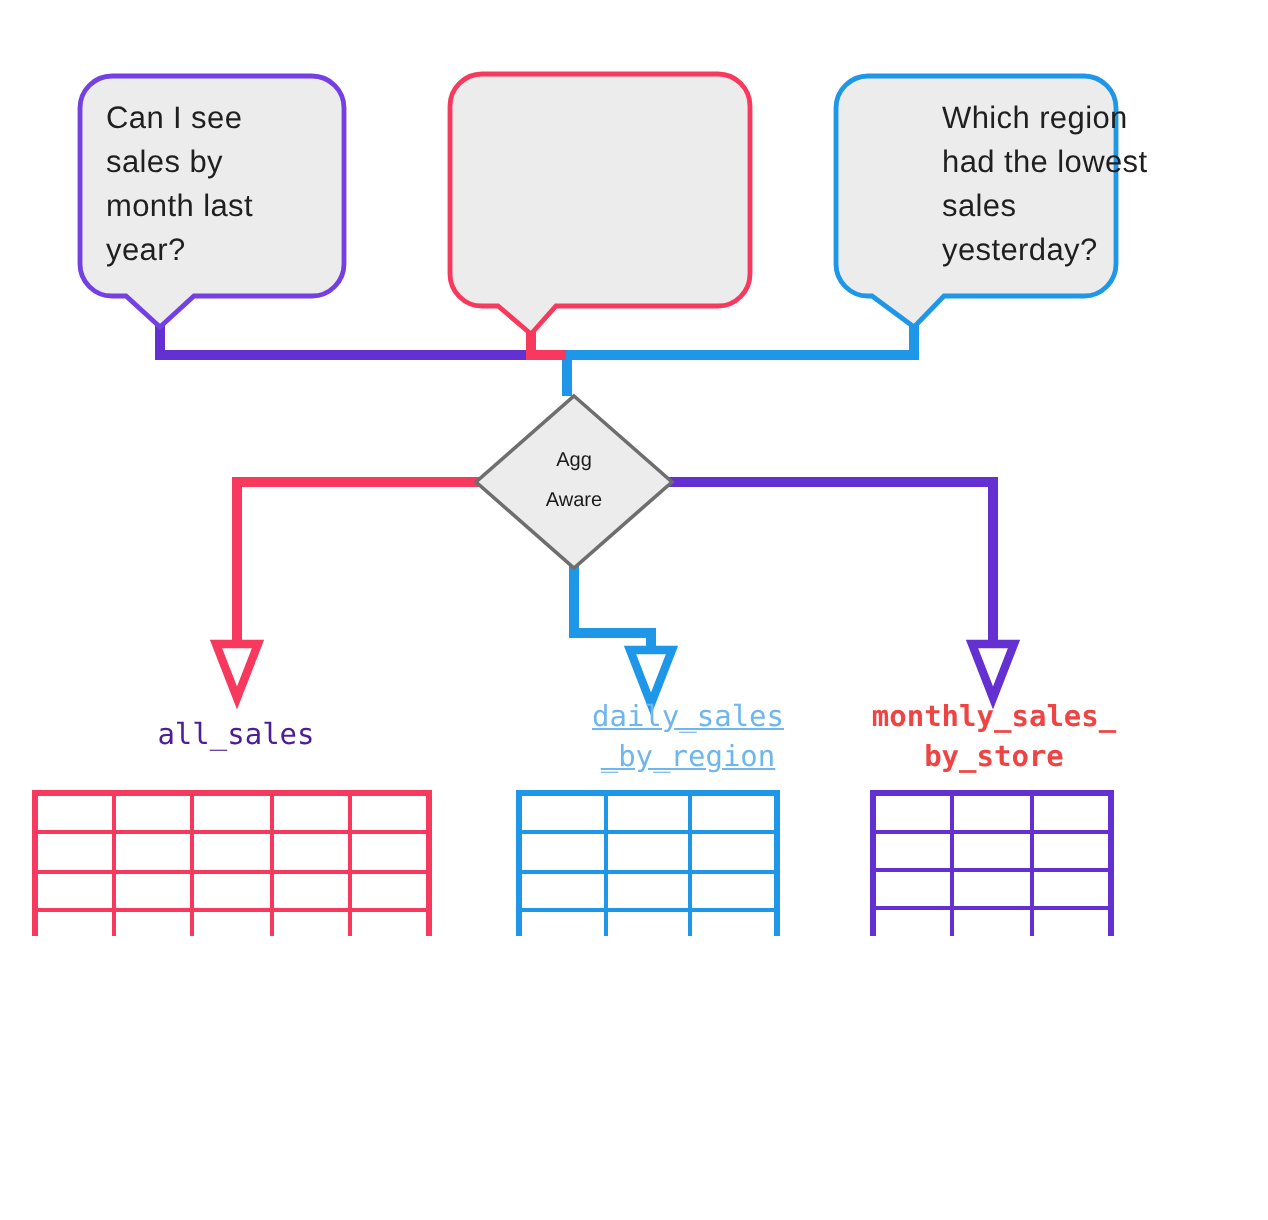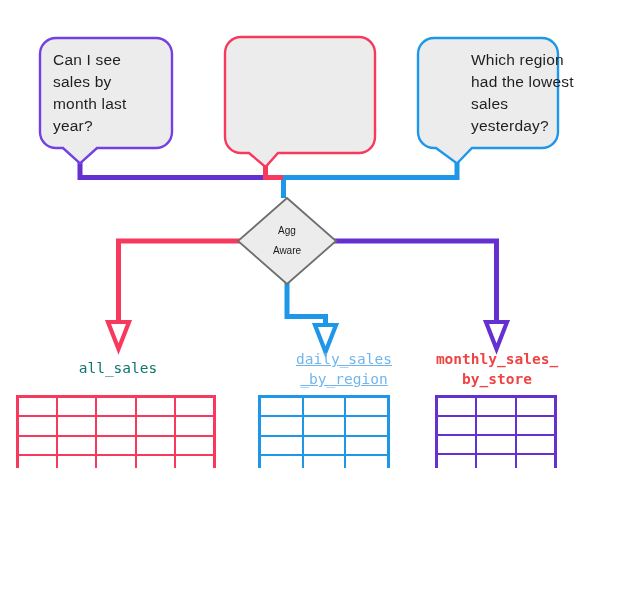--- a/index.html
+++ b/index.html
@@ -29,21 +29,21 @@
   }
   .table-label{
     position:absolute;
     width:180px;
     text-align:center;
     white-space:pre-line;
     font-family:"DejaVu Sans Mono", monospace;
     font-size:14.5px;
     line-height:20px;
   }
-  .label-pink{color:#0f766e;}
+  .label-pink{color:#4c1d95;}
   .label-blue{color:#70b6ee;}
   .label-purple{color:#ef4444;font-weight:bold;}
   .grid{
     position:absolute;
     display:grid;
     box-sizing:border-box;
     background:#ffffff;
   }
   .grid .cell{box-sizing:border-box;background:#ffffff;}
   .t-pink{border:2.8px solid #f8395e;}

